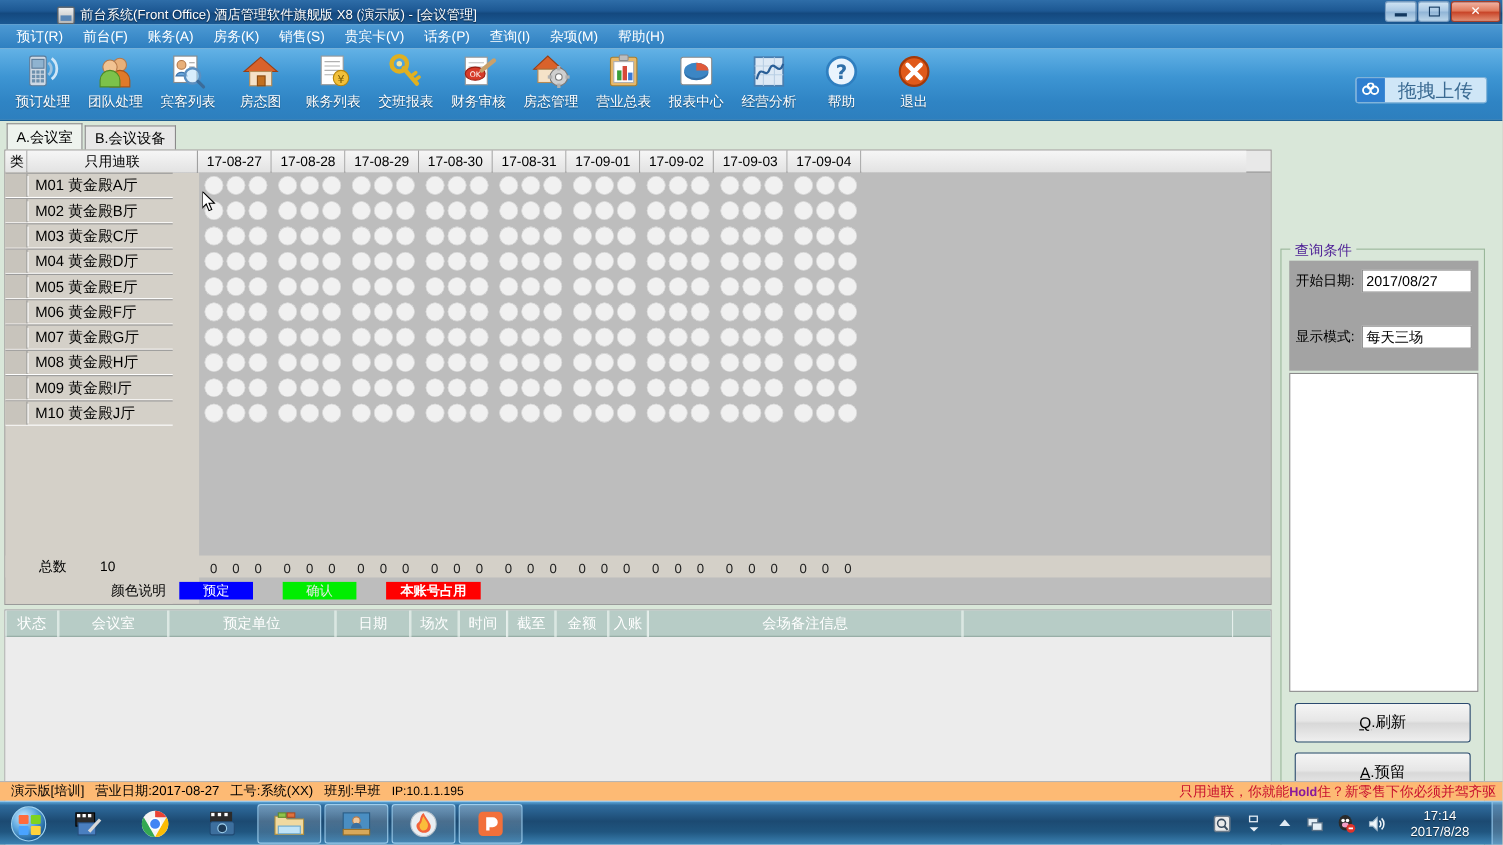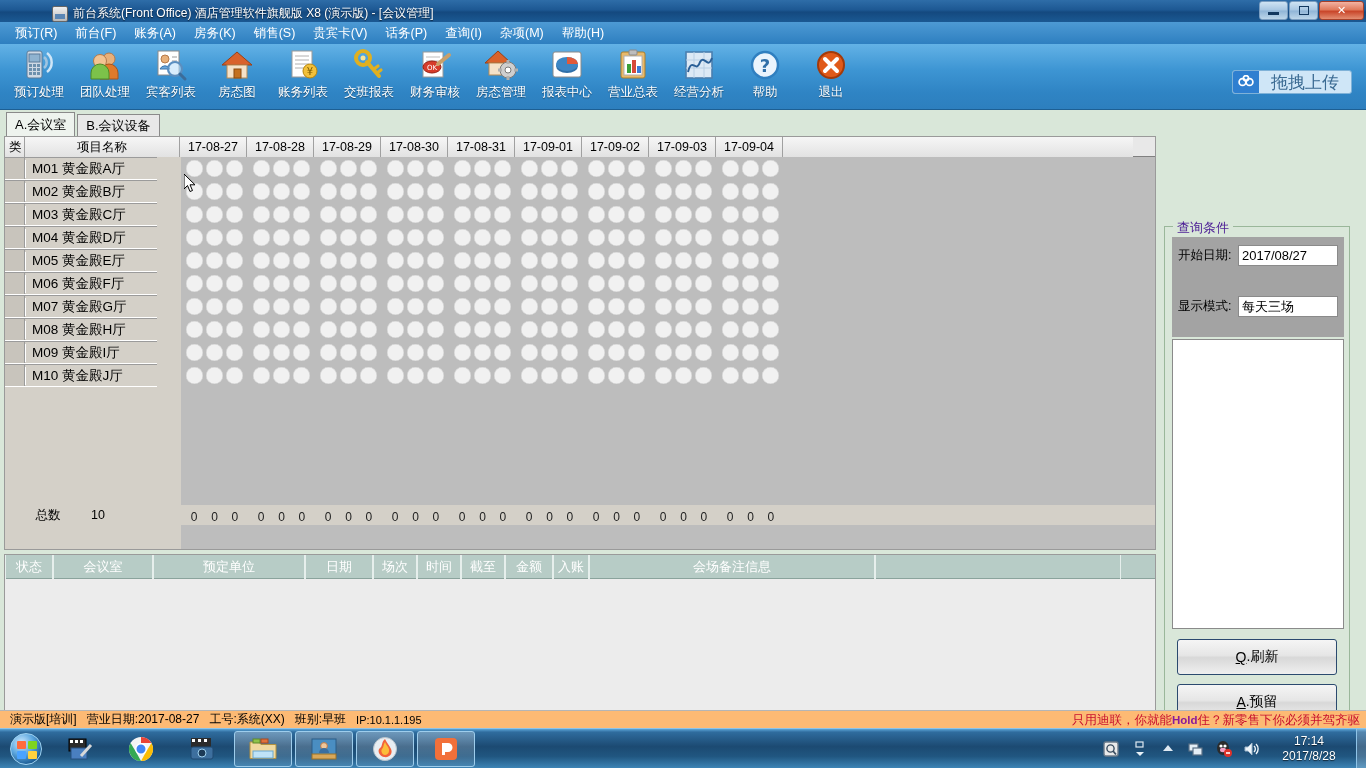--- a/index.html
+++ b/index.html
@@ -436,42 +436,42 @@
               <rect x="30" y="20.5" width="4" height="3"></rect>
             </g>
         </svg>
       </div>
       <div class="lbl">房态管理</div>
     </div>
 
     <div class="tb-btn">
       <div class="ico">
         <svg width="34" height="34" viewBox="0 0 34 34">
-          <rect x="3" y="4" width="28" height="25" rx="2" fill="#fff" stroke="#8a8a8a"></rect>
-          <ellipse cx="17" cy="18" rx="11" ry="7" fill="#2f6fa8"></ellipse>
-          <path d="M17 18 L17 11 A7 7 0 0 1 27 16 z" fill="#d64a3a"></path>
-          <ellipse cx="17" cy="16" rx="11" ry="7" fill="#3c86c4"></ellipse>
-          <path d="M17 16 L17 9 A11 7 0 0 1 28 16 z" fill="#e05a3a"></path>
-        </svg>
-      </div>
-      <div class="lbl">报表中心</div>
-    </div>
-
-    <div class="tb-btn">
-      <div class="ico">
-        <svg width="34" height="34" viewBox="0 0 34 34">
           <rect x="5" y="4" width="24" height="26" rx="2" fill="#e8b96a" stroke="#a97f2e"></rect>
           <rect x="8" y="8" width="18" height="19" fill="#fff" stroke="#b0b0b0"></rect>
           <rect x="11" y="16" width="4" height="9" fill="#3aa03a"></rect>
           <rect x="16" y="12" width="4" height="13" fill="#d64a3a"></rect>
           <rect x="21" y="18" width="4" height="7" fill="#3a7ad6"></rect>
           <rect x="13" y="2" width="8" height="5" rx="1" fill="#bdbdbd" stroke="#8a8a8a"></rect>
         </svg>
       </div>
       <div class="lbl">营业总表</div>
+    </div>
+
+    <div class="tb-btn">
+      <div class="ico">
+        <svg width="34" height="34" viewBox="0 0 34 34">
+          <rect x="3" y="4" width="28" height="25" rx="2" fill="#fff" stroke="#8a8a8a"></rect>
+          <ellipse cx="17" cy="18" rx="11" ry="7" fill="#2f6fa8"></ellipse>
+          <path d="M17 18 L17 11 A7 7 0 0 1 27 16 z" fill="#d64a3a"></path>
+          <ellipse cx="17" cy="16" rx="11" ry="7" fill="#3c86c4"></ellipse>
+          <path d="M17 16 L17 9 A11 7 0 0 1 28 16 z" fill="#e05a3a"></path>
+        </svg>
+      </div>
+      <div class="lbl">报表中心</div>
     </div>
 
     <div class="tb-btn">
       <div class="ico">
         <svg width="34" height="34" viewBox="0 0 34 34">
           <rect x="4" y="4" width="26" height="26" fill="#dde9f5" stroke="#4a7fb0" stroke-width="1.6"></rect>
           <g stroke="#b9cfe4">
               <line x1="4" y1="12" x2="30" y2="12"></line>
               <line x1="4" y1="20" x2="30" y2="20"></line>
               <line x1="12" y1="4" x2="12" y2="30"></line>
@@ -520,21 +520,21 @@
 
     <div class="tabrow">
       <div class="tab active">A.会议室</div>
       <div class="tab">B.会议设备</div>
     </div>
 
     <div class="panel">
 
       <div class="gridhead">
         <div class="gh-cell left" style="width:20px">类</div>
-        <div class="gh-cell" style="width:155px">项目名称</div>
+        <div class="gh-cell" style="width:155px">只用迪联</div>
         <div id="date-headers" style="display:flex">
             <div class="gh-cell" style="width: 67px;">17-08-27</div>
             <div class="gh-cell" style="width: 67px;">17-08-28</div>
             <div class="gh-cell" style="width: 67px;">17-08-29</div>
             <div class="gh-cell" style="width: 67px;">17-08-30</div>
             <div class="gh-cell" style="width: 67px;">17-08-31</div>
             <div class="gh-cell" style="width: 67px;">17-09-01</div>
             <div class="gh-cell" style="width: 67px;">17-09-02</div>
             <div class="gh-cell" style="width: 67px;">17-09-03</div>
             <div class="gh-cell" style="width: 67px;">17-09-04</div>
@@ -1102,20 +1102,26 @@
               <span>0</span>
             </div>
             <div class="daycell">
               <span>0</span>
               <span>0</span>
               <span>0</span>
             </div>
           </div>
       </div>
 
+      <div class="legendrow">
+        <div class="leg-title">颜色说明</div>
+        <div class="lgbox blue">预定</div>
+        <div class="lgbox green">确认</div>
+        <div class="lgbox red">本账号占用</div>
+      </div>
     </div>
 
     <div class="detail">
       <div class="dt-head" id="dthead">
           <div class="dt-th" style="width: 48px;">状态</div>
           <div class="dt-th" style="width: 100px;">会议室</div>
           <div class="dt-th" style="width: 152px;">预定单位</div>
           <div class="dt-th" style="width: 68px;">日期</div>
           <div class="dt-th" style="width: 44px;">场次</div>
           <div class="dt-th" style="width: 44px;">时间</div>

